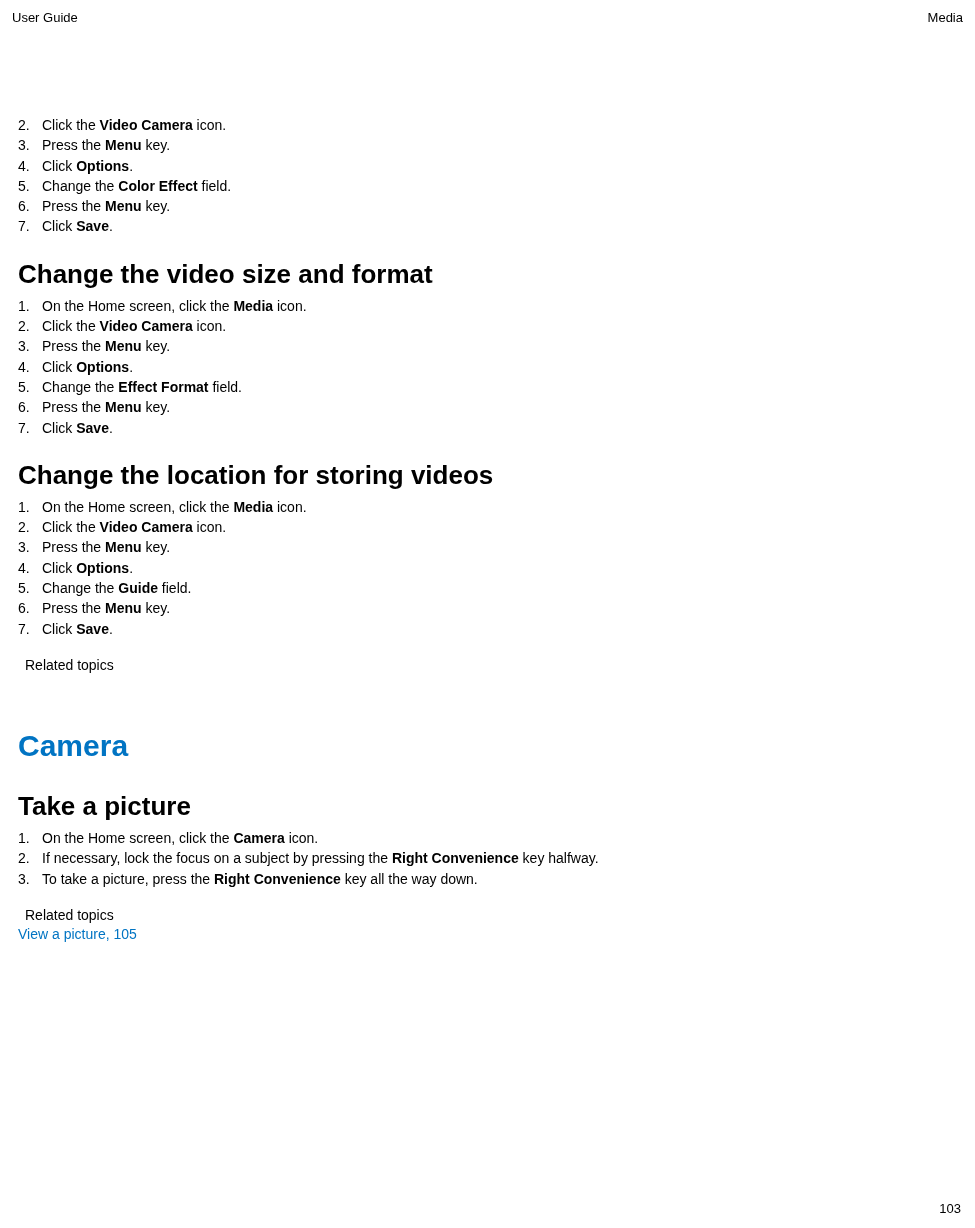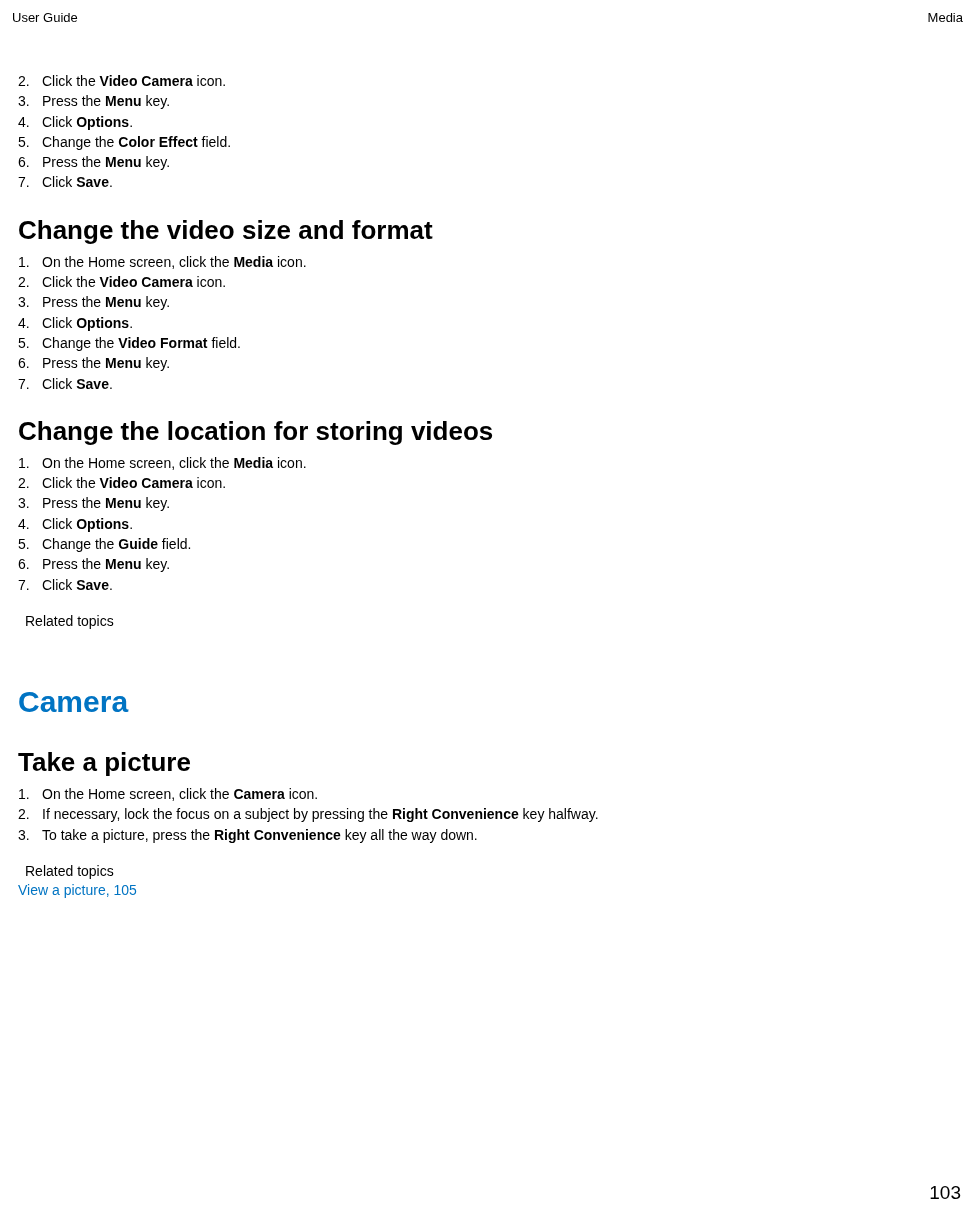--- a/index.html
+++ b/index.html
@@ -11,21 +11,21 @@
     box-sizing: border-box;
     position: relative;
   }
   .page {
     padding: 10px 12px 0 12px;
   }
   .header {
     display: flex;
     justify-content: space-between;
     font-size: 13px;
-    margin-bottom: 46px;
+    margin-bottom: 90px;
   }
   .content {
     padding-left: 6px;
   }
   ol.steps {
     list-style: none;
     padding: 0;
     margin: 0 0 18px 0;
     font-size: 14px;
     line-height: 1.45;
@@ -61,23 +61,23 @@
     margin: 10px 0 1px 7px;
   }
   .link {
     font-size: 14px;
     color: #0174c3;
     line-height: 1.45;
   }
   .bold { font-weight: 700; }
   .page-num {
     position: absolute;
-    bottom: 24px;
+    bottom: 12px;
     right: 14px;
-    font-size: 19px;
+    font-size: 13px;
   }
 </style>
 </head>
 <body>
 
 <div class="page">
   <div class="header">
     <span>User Guide</span>
     <span>Media</span>
   </div>
@@ -123,21 +123,21 @@
         <li>
           <span class="num">3.</span>
           <span class="txt">Press the <span class="bold">Menu</span> key.</span>
         </li>
         <li>
           <span class="num">4.</span>
           <span class="txt">Click <span class="bold">Options</span>.</span>
         </li>
         <li>
           <span class="num">5.</span>
-          <span class="txt">Change the <span class="bold">Video Format</span> field.</span>
+          <span class="txt">Change the <span class="bold">Effect Format</span> field.</span>
         </li>
         <li>
           <span class="num">6.</span>
           <span class="txt">Press the <span class="bold">Menu</span> key.</span>
         </li>
         <li>
           <span class="num">7.</span>
           <span class="txt">Click <span class="bold">Save</span>.</span>
         </li>
       </ol>

